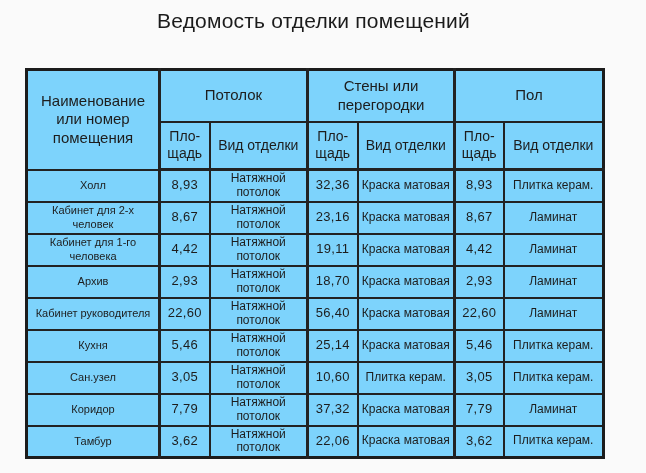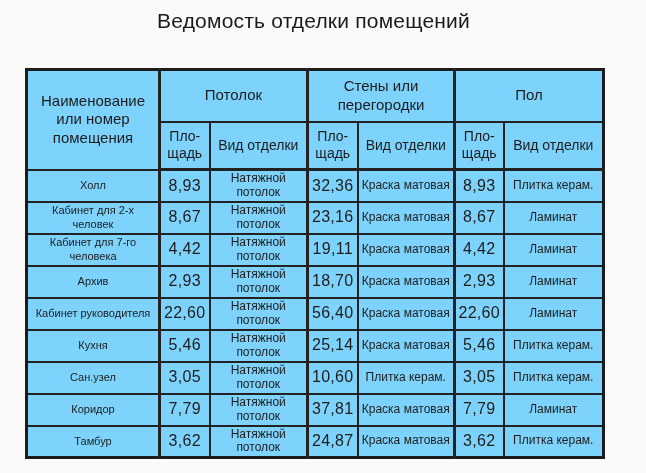--- a/index.html
+++ b/index.html
@@ -58,21 +58,21 @@
   .gb-r { border-right-width: 3px !important; }
   
   thead tr.subhead th { border-bottom-width: 3px; }
 
   thead tr.groups th { height: 52px; font-size: 15px; line-height: 1.25; }
   thead tr.subhead th { height: 48px; font-size: 14px; line-height: 1.2; }
   th.room-head { font-size: 14.5px; line-height: 1.45; }
 
   tbody tr { height: 32px; }
   tbody td { font-size: 11px; line-height: 1.15; }
-  tbody td.num { font-size: 16px; letter-spacing: 0.3px; }
+  tbody td.num { font-size: 13px; letter-spacing: 0.3px; }
   tbody td.finish { font-size: 12px; }
   tbody td.room { font-size: 11px; line-height: 1.25; border-radius: 7px; }
 </style>
 </head>
 <body>
 
 <div class="page">
 
   <div class="title-block">
     <div class="doc-title">Ведомость отделки помещений</div>
@@ -126,21 +126,21 @@
 человек</td>
           <td class="num">8,67</td>
           <td class="finish gb-r">Натяжной
 потолок</td>
           <td class="num">23,16</td>
           <td class="finish gb-r">Краска матовая</td>
           <td class="num">8,67</td>
           <td class="finish">Ламинат</td>
         </tr>
         <tr>
-          <td class="room gb-r">Кабинет для 7-го
+          <td class="room gb-r">Кабинет для 1-го
 человека</td>
           <td class="num">4,42</td>
           <td class="finish gb-r">Натяжной
 потолок</td>
           <td class="num">19,11</td>
           <td class="finish gb-r">Краска матовая</td>
           <td class="num">4,42</td>
           <td class="finish">Ламинат</td>
         </tr>
         <tr>
@@ -181,31 +181,31 @@
           <td class="num">10,60</td>
           <td class="finish gb-r">Плитка керам.</td>
           <td class="num">3,05</td>
           <td class="finish">Плитка керам.</td>
         </tr>
         <tr>
           <td class="room gb-r">Коридор</td>
           <td class="num">7,79</td>
           <td class="finish gb-r">Натяжной
 потолок</td>
-          <td class="num">37,81</td>
+          <td class="num">37,32</td>
           <td class="finish gb-r">Краска матовая</td>
           <td class="num">7,79</td>
           <td class="finish">Ламинат</td>
         </tr>
         <tr>
           <td class="room gb-r">Тамбур</td>
           <td class="num">3,62</td>
           <td class="finish gb-r">Натяжной
 потолок</td>
-          <td class="num">24,87</td>
+          <td class="num">22,06</td>
           <td class="finish gb-r">Краска матовая</td>
           <td class="num">3,62</td>
           <td class="finish">Плитка керам.</td>
         </tr>
       </tbody>
   </table>
 
 </div>
 
 </body></html>

